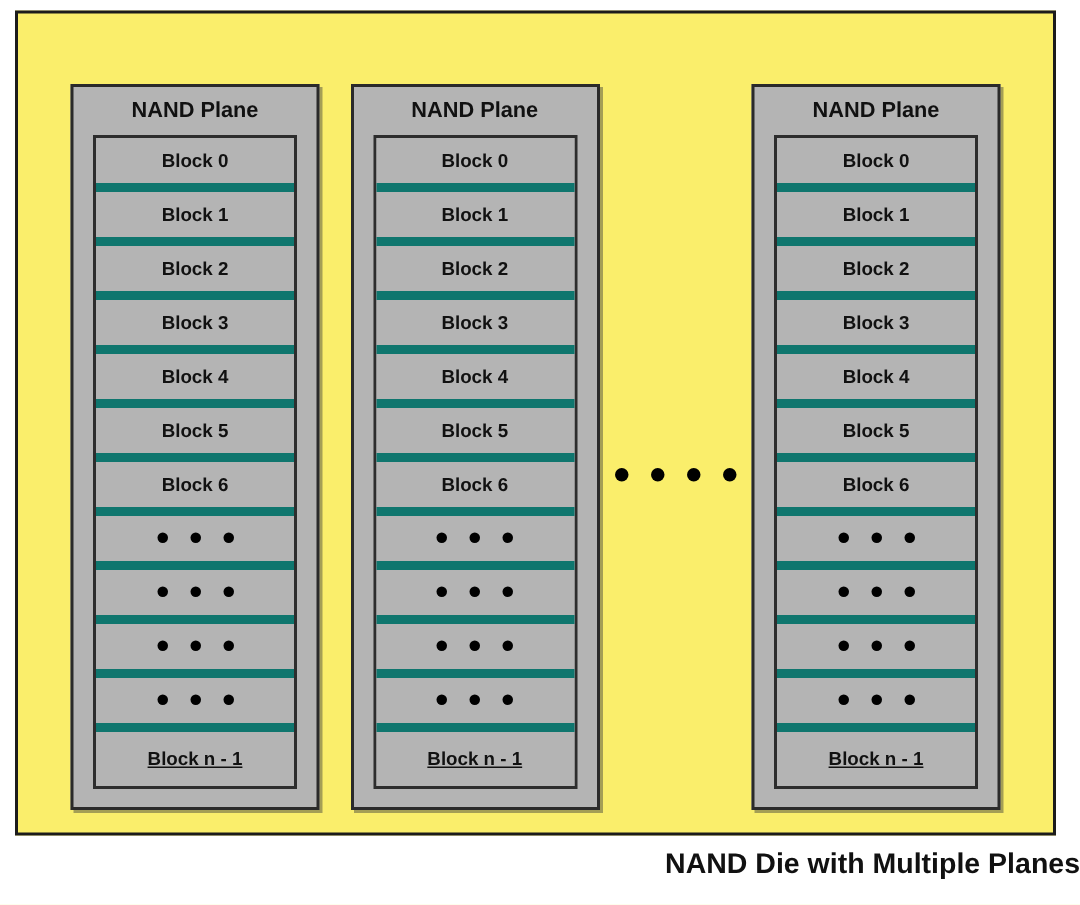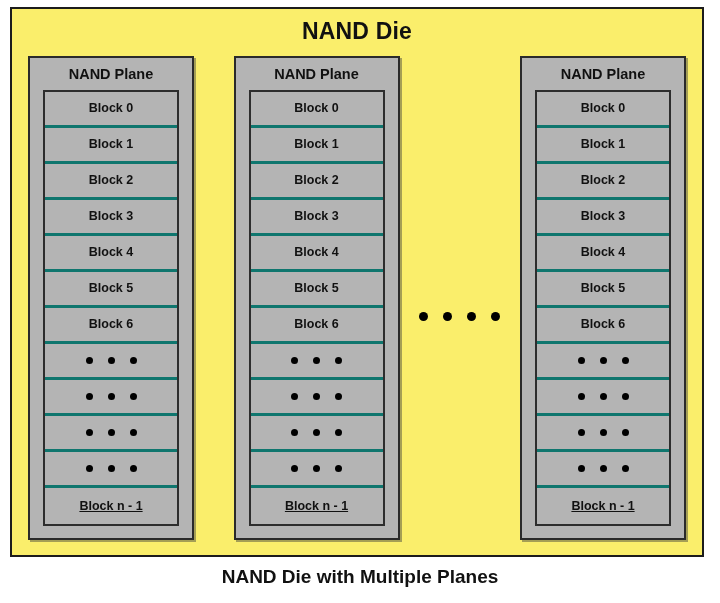--- a/index.html
+++ b/index.html
@@ -49,21 +49,21 @@
   #planes-row {
     position: absolute;
     left: 0;
     top: 47px;
     width: 100%;
     height: 488px;
     display: flex;
     flex-direction: row;
     align-items: flex-start;
     justify-content: space-between;
-    padding: 0 16px;
+    padding: 0 35px;
     box-sizing: border-box;
   }
 
   .plane {
     width: 166px;
     height: 484px;
     background: #b4b4b4;
     border: 2px solid #2a2a2a;
     box-sizing: border-box;
     box-shadow: 2px 2px 0 rgba(60,60,60,0.45);
@@ -84,21 +84,21 @@
 
   .block-list {
     width: 136px;
     border: 2px solid #2d2d2d;
     box-sizing: border-box;
     background: #b4b4b4;
   }
 
   .block {
     height: 36px;
-    border-bottom: 3px solid #0f766e;
+    border-bottom: 6px solid #0f766e;
     box-sizing: border-box;
     display: flex;
     align-items: center;
     justify-content: center;
     font-size: 12.5px;
     font-weight: bold;
     color: #111111;
     background: #b4b4b4;
   }
   .block:last-child {
@@ -147,34 +147,33 @@
     flex: 1 1 auto;
     height: 10px;
   }
 
   
   #caption {
     position: absolute;
     left: 0;
     top: 566px;
     width: 100%;
-    text-align: center;
+    text-align: right;
     font-size: 19px;
     font-weight: bold;
     color: #111111;
   }
 </style>
 </head>
 <body>
 
 <div id="figure">
 
   <div id="die">
 
-    <div id="die-title">NAND Die</div>
 
     <div id="planes-row">
         <div class="plane">
           <div class="plane-title">NAND Plane</div>
           <div class="block-list">
             <div class="block">Block 0</div>
             <div class="block">Block 1</div>
             <div class="block">Block 2</div>
             <div class="block">Block 3</div>
             <div class="block">Block 4</div>

